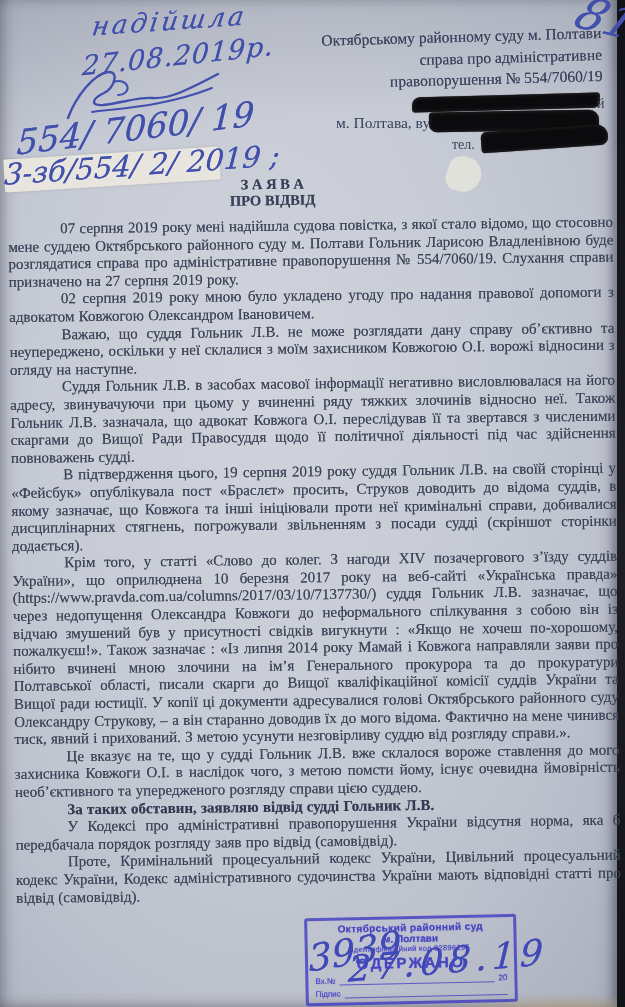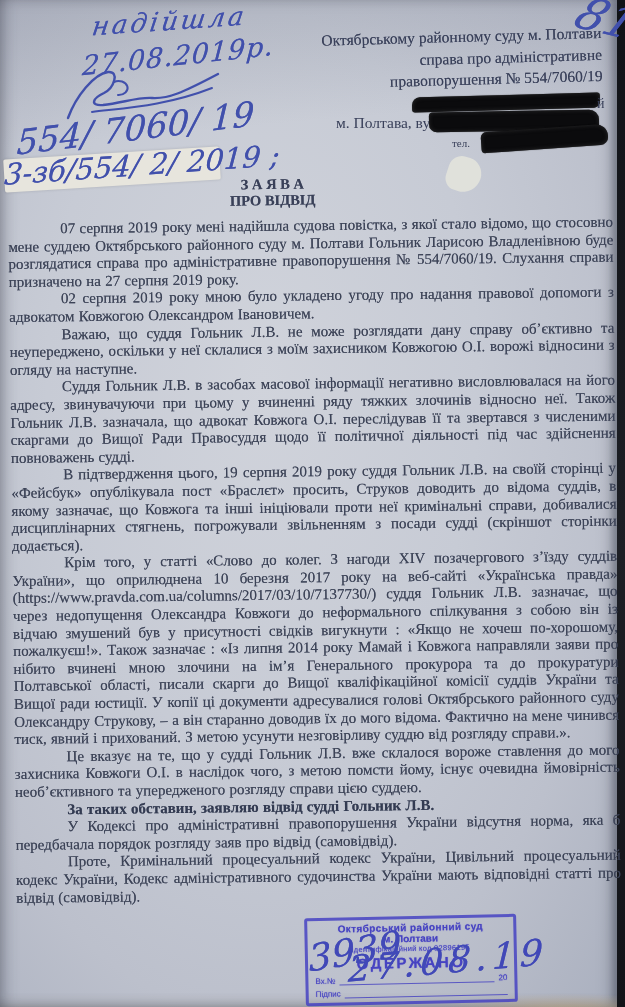--- a/index.html
+++ b/index.html
@@ -55,21 +55,21 @@
 
   
   .header {
     position:absolute; left:310px; top:26px; width:292px;
     text-align:right; color:#39405a;
     font-size:15.5px; line-height:21.5px;
     transform: rotate(-1.6deg);
     text-shadow: 0 0 .4px rgba(57,64,90,.7);
   }
   .addr-label { position:absolute; left:336px; top:114px; font-size:15.5px; color:#39405a; }
-  .tel-label  { position:absolute; left:452px; top:137px; font-size:11px; color:#39405a;text-align:right; }
+  .tel-label  { position:absolute; left:452px; top:137px; font-size:14px; color:#39405a;text-align:right; }
   .addr-suffix{ position:absolute; left:597px; top:96px;  font-size:14px;  color:#39405a; }
 
   .redact {
     position:absolute; background:#0b0b0d;
     box-shadow: inset 0 0 4px rgba(70,70,70,.55), 0 0 1px rgba(0,0,0,.6);
   }
   .bar1 { left:412px; top:95px;  width:188px; height:15px; border-radius:8px 3px 6px 3px;  transform:rotate(-1.5deg); }
   .bar2 { left:429px; top:111px; width:170px; height:20px; border-radius:4px 10px 4px 8px; transform:rotate(-1deg); }
   .bar3 { left:481px; top:128px; width:127px; height:21px; border-radius:6px 12px 8px 4px; transform:rotate(-4deg); }
 

